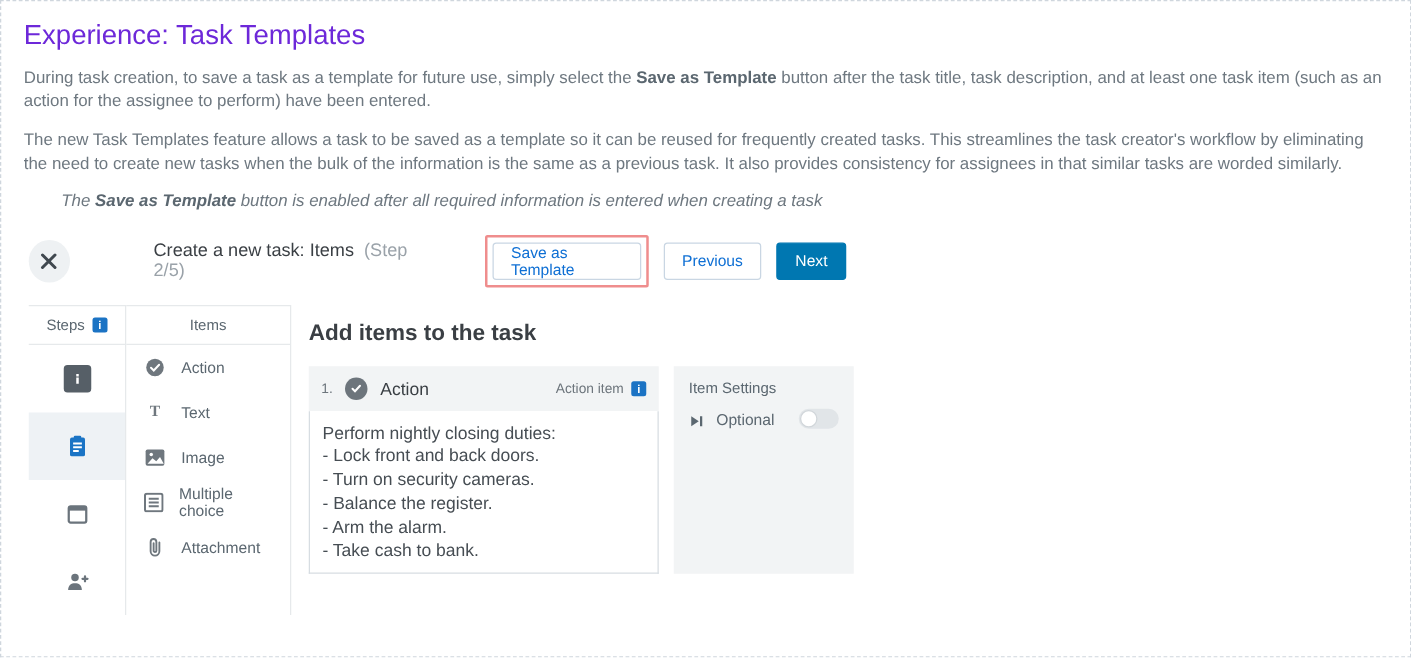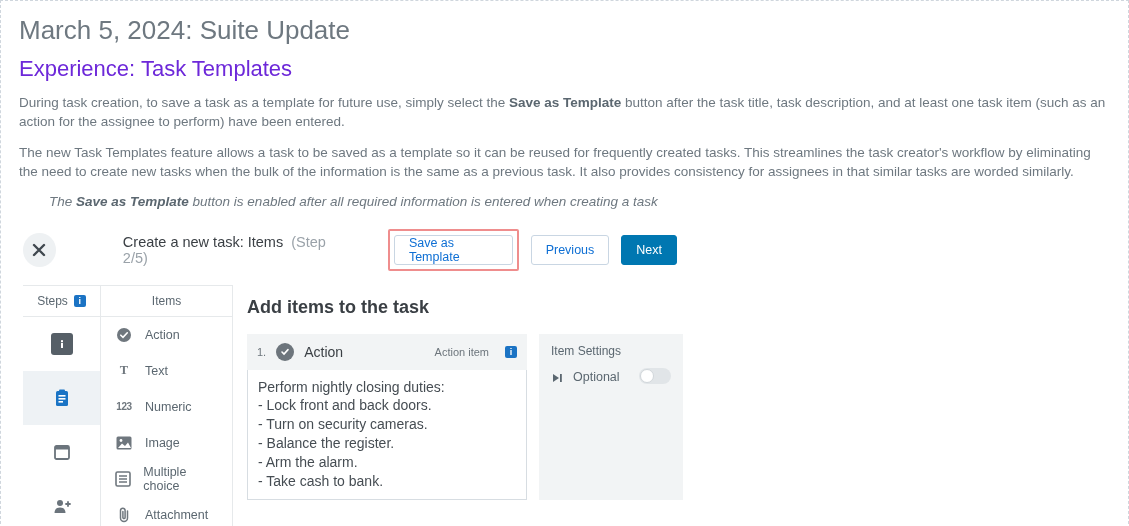--- a/index.html
+++ b/index.html
@@ -148,21 +148,21 @@
     display:flex; align-items:center;
     padding:0 10px;
     gap:10px;
   }
   .num { font-size:11px; color:#6d757c; }
   .check-circ {
     width:18px;height:18px;border-radius:50%;background:#6d757c;color:#fff;
     display:flex;align-items:center;justify-content:center;font-size:11px;
   }
   .item-head .label { font-size:14px; color:#3a3f44; }
-  .item-head .meta { margin-left:auto; font-size:11px; color:#6d757c; display:flex; align-items:flex-start; gap:16px;}
+  .item-head .meta { margin-left:auto; font-size:11px; color:#6d757c; display:flex; align-items:flex-start; gap:6px;}
   .textarea {
     border:1px solid #d7dde2; border-top:none;
     background:#fff;
     padding:8px 10px;
     font-family: Arial, sans-serif;
     font-size:14px; color:#464d53;
     line-height:1.35;
     min-height:84px;
     white-space:pre-wrap;
   }
@@ -176,21 +176,20 @@
   }
 
   
   svg { display:block; }
 </style>
 </head>
 <body>
 
 <div class="page">
 
-  <h1>March 5, 2024: Suite Update</h1>
   <h2>Experience: Task Templates</h2>
 
   <p class="para">
     <span>During task creation, to save a task as a template for future use, simply select the </span><span class="bold">Save as Template</span><span> button after the task title, task description, and at least one task item (such as an action for the assignee to perform) have been entered.</span>
   </p>
 
   <p class="para">The new Task Templates feature allows a task to be saved as a template so it can be reused for frequently created tasks. This streamlines the task creator's workflow by eliminating the need to create new tasks when the bulk of the information is the same as a previous task. It also provides consistency for assignees in that similar tasks are worded similarly.</p>
 
   <p class="caption">
     <span>The </span><span class="bold">Save as Template</span><span> button is enabled after all required information is entered when creating a task</span>
@@ -274,24 +273,20 @@
               <svg width="16" height="16" viewBox="0 0 16 16">
                   <circle cx="8" cy="8" r="7" fill="#6f777e"></circle>
                   <path d="M4.8 8.2 L7 10.4 L11.3 5.8" stroke="#fff" stroke-width="1.6" fill="none" stroke-linecap="round"></path>
                 </svg>
             </span>
             <span>Action</span>
           </div>
           <div class="item-row">
             <span class="ic" style="font-family:Georgia,serif;font-weight:700;color:#6f777e;">T</span>
             <span>Text</span>
-          </div>
-          <div class="item-row">
-            <span class="ic i123">123</span>
-            <span>Numeric</span>
           </div>
           <div class="item-row">
             <span class="ic">
               <svg width="16" height="14" viewBox="0 0 16 14">
                   <rect x="0.5" y="0.5" width="15" height="13" rx="1.5" fill="#6f777e"></rect>
                   <circle cx="5" cy="4.5" r="1.4" fill="#fff"></circle>
                   <path d="M2 12 L6 7.5 L9 10 L12 6.5 L15 12 Z" fill="#fff"></path>
                 </svg>
             </span>
             <span>Image</span>

